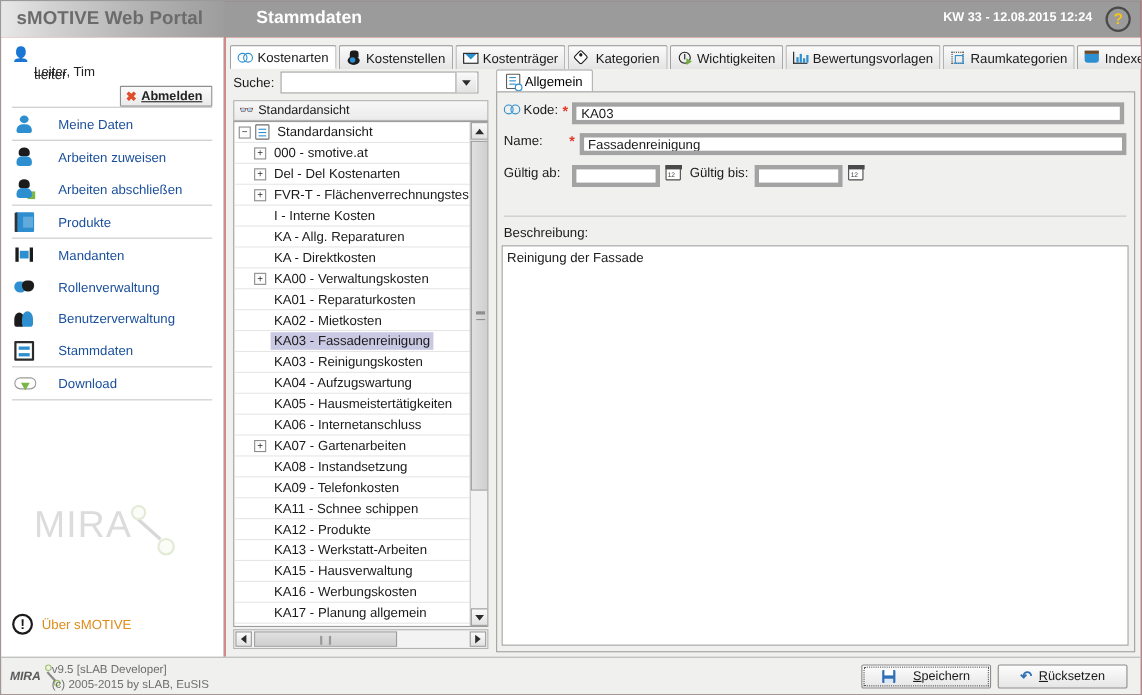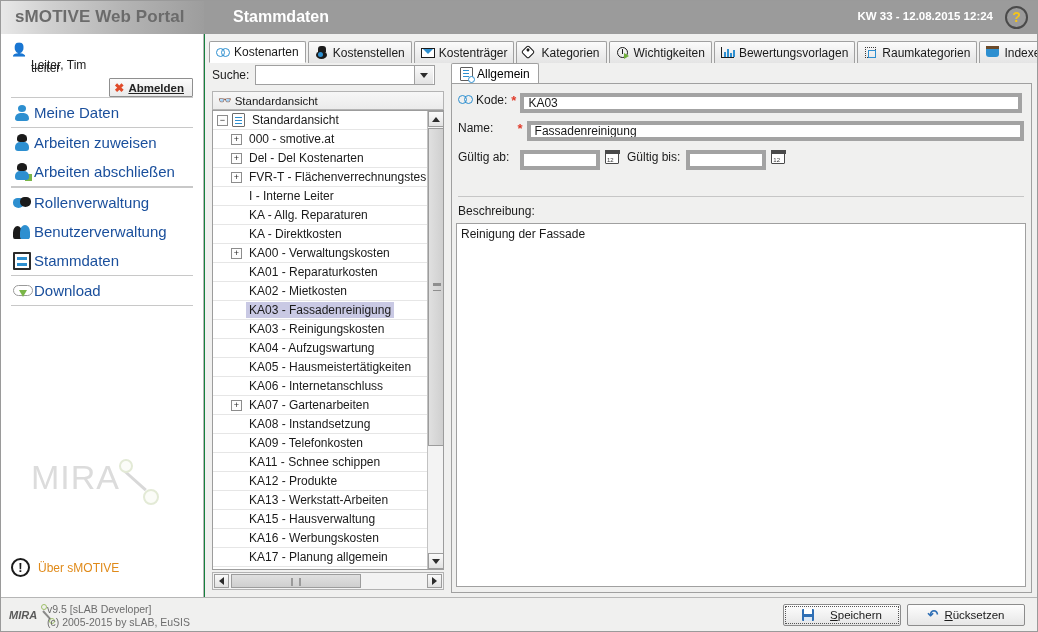--- a/index.html
+++ b/index.html
@@ -7,21 +7,21 @@
     margin: 0; padding: 0;
     width: 1038px; height: 632px;
     font-family: "Liberation Sans", sans-serif;
     font-size: 12px;
     background: #ffffff;
     overflow: hidden;
   }
   #app {
     position: relative;
     width: 1038px; height: 632px;
-    background: #15803d;
+    background: #b91c1c;
     border: 1px solid #9a9a9a;
   }
 
   
   .topbar {
     position: absolute; left: 0; top: 0; width: 1036px; height: 33px;
     background: #9b9b9b;
   }
   .topbar-left {
     position: absolute; left: 0; top: 0; width: 203px; height: 33px;
@@ -77,21 +77,21 @@
   .xmark { color: #e04b2a; font-weight: bold; font-size: 12px; }
 
   .nav { position: absolute; left: 0; top: 63px; width: 202px; }
   .nav-sep { height: 1px; background: #c8c8c8; margin: 0 10px; }
   .nav-item {
     position: relative; height: 29px;
     display: flex; align-items: center; padding-left: 12px;
     cursor: pointer;
   }
   .nav-item .nav-label {
-    font-size: 15px; color: #1a4f9c; margin-left: 3px;
+    font-size: 12px; color: #1a4f9c; margin-left: 22px;
   }
   .nav-ico { width: 18px; height: 18px; position: relative; flex: 0 0 18px; }
 
   
   .ic-person::before{content:"";position:absolute;left:5px;top:1px;width:8px;height:7px;border-radius:50%;background:#2d8fd0;}
   .ic-person::after{content:"";position:absolute;left:2px;top:9px;width:14px;height:8px;border-radius:6px 6px 3px 3px;background:#2d8fd0;}
   .ic-worker::before{content:"";position:absolute;left:4px;top:0px;width:10px;height:8px;border-radius:50% 50% 30% 30%;background:#1b1b1b;}
   .ic-worker::after{content:"";position:absolute;left:2px;top:8px;width:14px;height:9px;border-radius:5px 5px 3px 3px;background:#2d8fd0;}
   .ic-worker .chk{position:absolute;right:-1px;bottom:0;width:7px;height:7px;background:#7ab648;}
   .ic-book{background:#2d8fd0;border-left:3px solid #333;border-radius:1px;}
@@ -389,21 +389,31 @@
         <span class="nav-ico ic-worker"></span>
         <span class="nav-label">Arbeiten zuweisen</span>
       </div>
       <div class="nav-item">
         <span class="nav-ico ic-worker">
             <i class="chk"></i>
           </span>
         <span class="nav-label">Arbeiten abschließen</span>
       </div>
       <div class="nav-sep"></div>
+      <div class="nav-item">
+        <span class="nav-ico ic-book"></span>
+        <span class="nav-label">Produkte</span>
+      </div>
       <div class="nav-sep"></div>
+      <div class="nav-item">
+        <span class="nav-ico ic-arrows">
+            <i class="mid"></i>
+          </span>
+        <span class="nav-label">Mandanten</span>
+      </div>
       <div class="nav-item">
         <span class="nav-ico ic-masks"></span>
         <span class="nav-label">Rollenverwaltung</span>
       </div>
       <div class="nav-item">
         <span class="nav-ico ic-users"></span>
         <span class="nav-label">Benutzerverwaltung</span>
       </div>
       <div class="nav-item">
         <span class="nav-ico ic-data"></span>
@@ -520,21 +530,21 @@
               <span class="lbl">Del - Del Kostenarten</span>
             </div>
             <div class="tree-row">
               <span style="display: inline-block; width: 14px; flex: 0 0 14px;"></span>
               <span class="exp">+</span>
               <span class="lbl">FVR-T - Flächenverrechnungstes</span>
             </div>
             <div class="tree-row">
               <span style="display: inline-block; width: 14px; flex: 0 0 14px;"></span>
               <span class="exp empty"></span>
-              <span class="lbl">I - Interne Leiter</span>
+              <span class="lbl">I - Interne Kosten</span>
             </div>
             <div class="tree-row">
               <span style="display: inline-block; width: 14px; flex: 0 0 14px;"></span>
               <span class="exp empty"></span>
               <span class="lbl">KA - Allg. Reparaturen</span>
             </div>
             <div class="tree-row">
               <span style="display: inline-block; width: 14px; flex: 0 0 14px;"></span>
               <span class="exp empty"></span>
               <span class="lbl">KA - Direktkosten</span>

